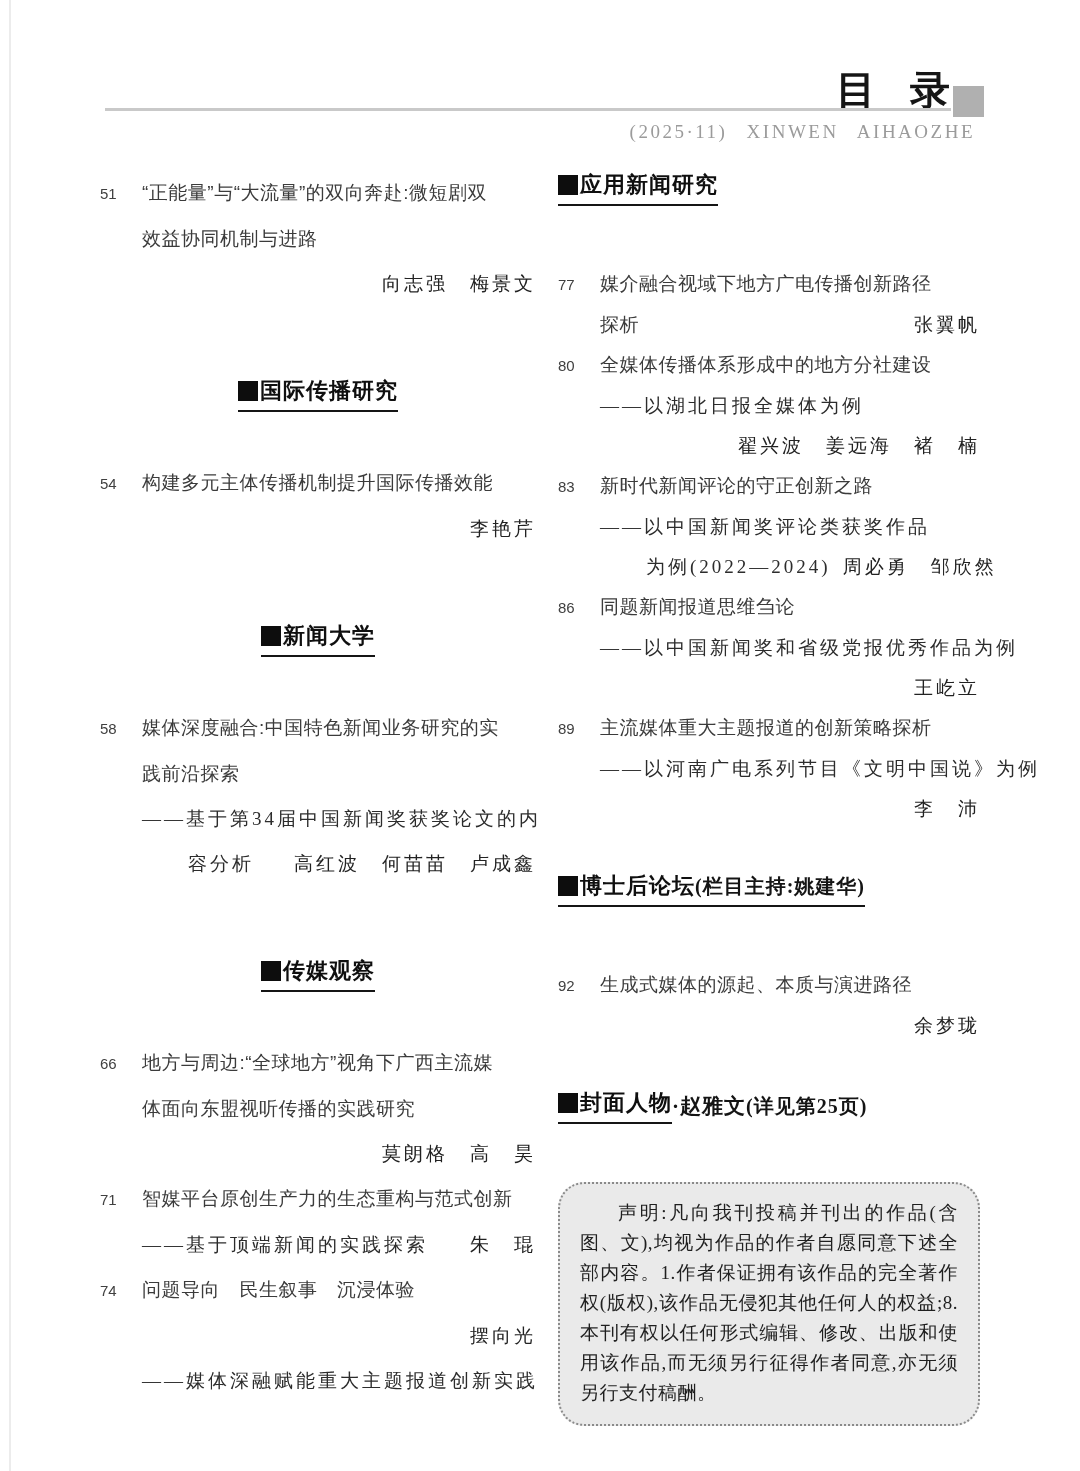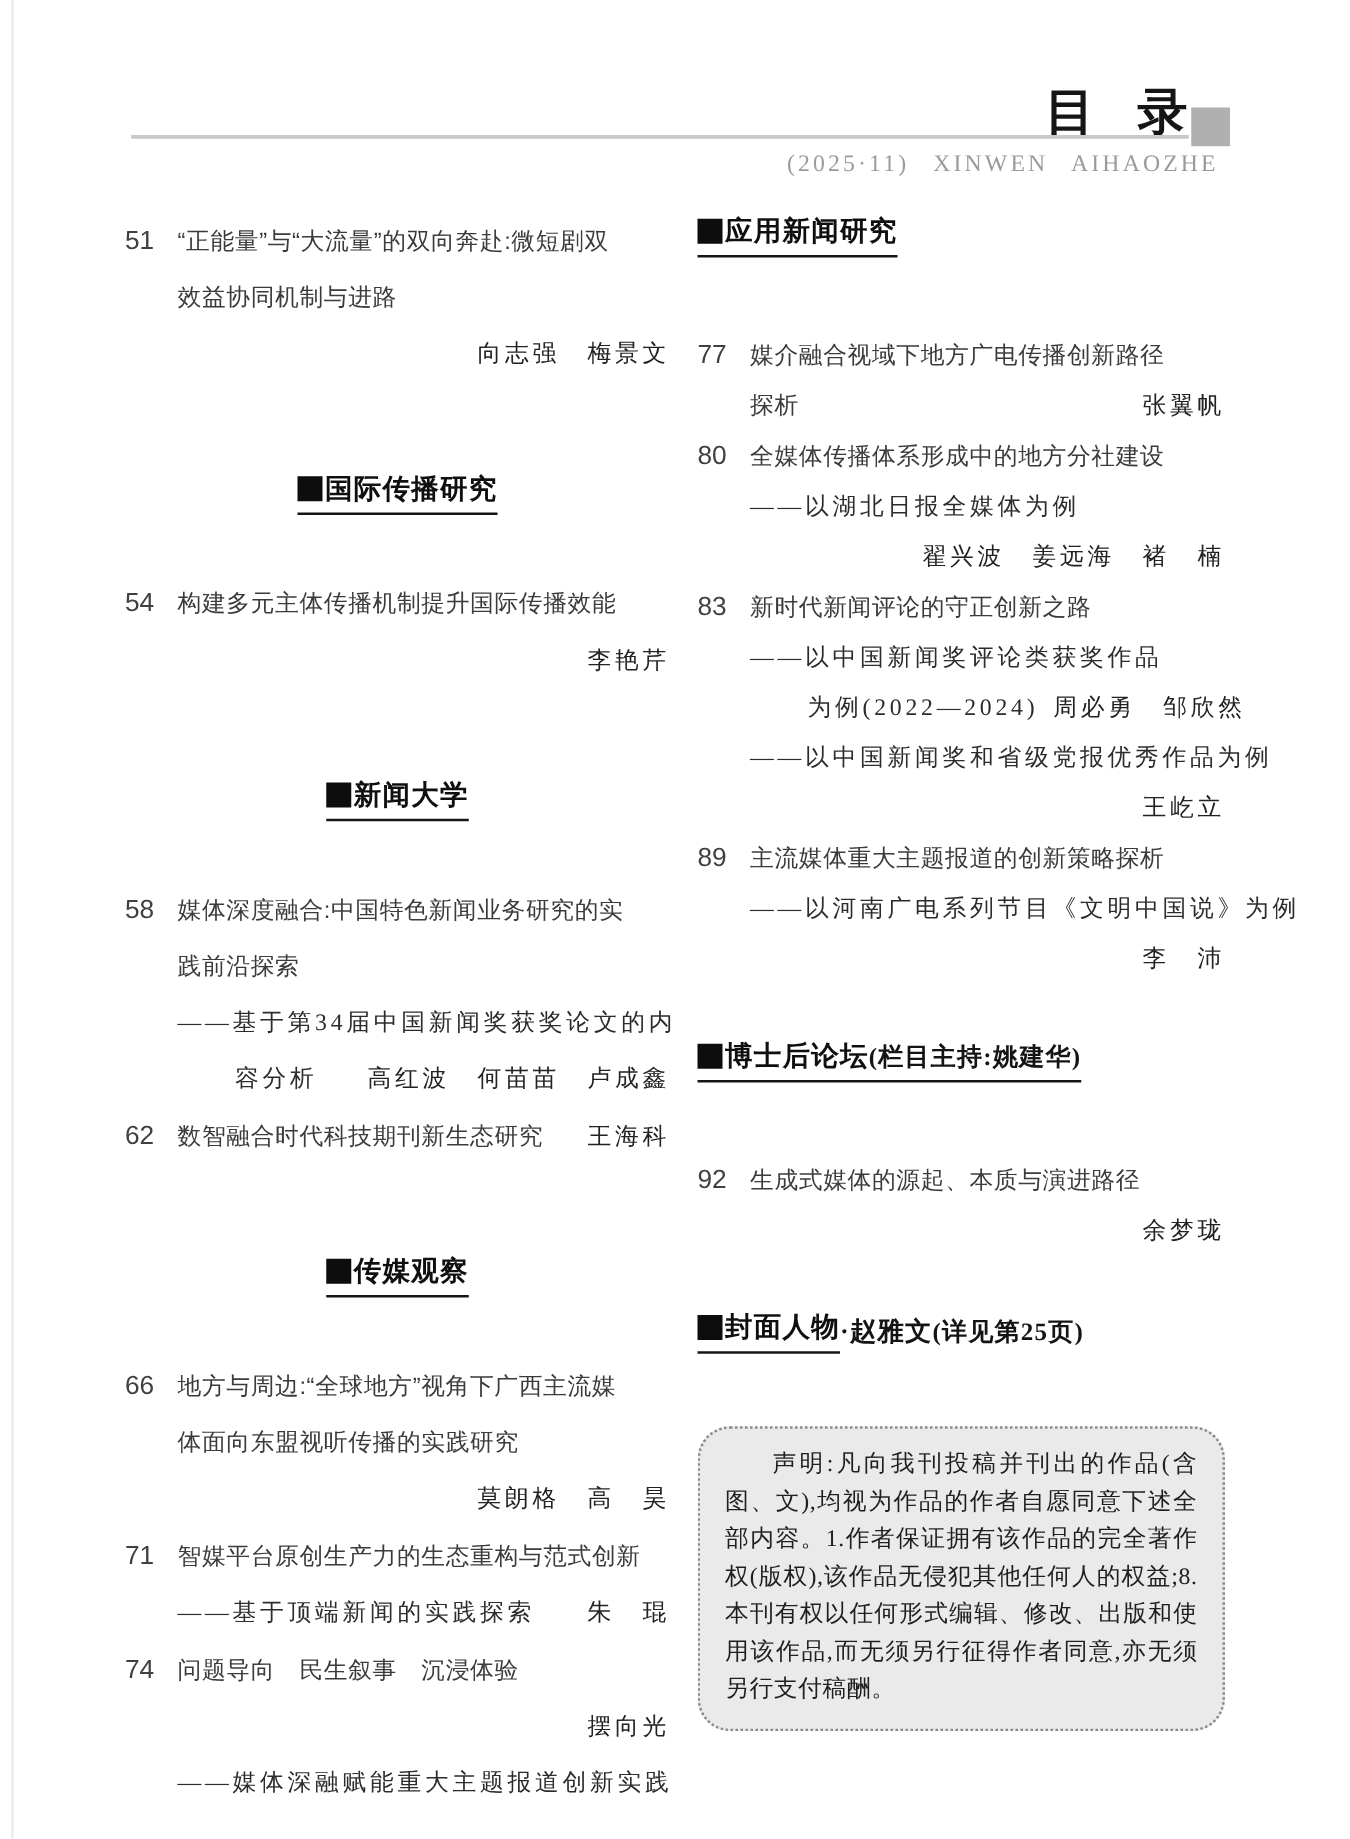--- a/index.html
+++ b/index.html
@@ -23,21 +23,21 @@
   .col { box-sizing:border-box; }
   .col-left  { width:436px; margin-right:22px; }
   .col-right { width:422px; }
 
   .row { display:flex; align-items:baseline; padding-left:42px; white-space:nowrap; }
   .col-left  .row { line-height:45px; }
   .col-right .row { line-height:40px; }
   .row.first { padding-left:0; }
   .row.subcont { padding-left:88px; }
 
-  .num { width:42px; flex:none; font-size:21px; color:#404040; }
+  .num { width:42px; flex:none; font-size:15px; color:#404040; }
   .text { font-size:19px; color:#3b3b3b; letter-spacing:0.5px; }
   .kai, .author { font-family:"Liberation Serif","DejaVu Serif",serif; font-size:19px; color:#2c2c2c; letter-spacing:3px; }
   .author { margin-left:auto; padding-left:12px; white-space:nowrap; color:#222; }
   .author-row { justify-content:flex-start; }
 
   .section { white-space:nowrap; }
   .col-left  .section { margin:70px 0 48px;text-align:center; }
   .col-right .section { margin:42px 0 58px; }
   .section:first-child { margin-top:0; }
   .section-underline { display:inline-flex; align-items:center; border-bottom:2px solid #151515; padding-bottom:4px; }
@@ -108,27 +108,20 @@
             <span class="text">践前沿探索</span>
           </div>
           <div class="row sub">
             <span class="text kai">——基于第34届中国新闻奖获奖论文的内</span>
           </div>
           <div class="row sub subcont">
             <span class="text kai">容分析</span>
             <span class="author">高红波　何苗苗　卢成鑫</span>
           </div>
         </div>
-        <div class="entry">
-          <div class="row first">
-            <span class="num">62</span>
-            <span class="text">数智融合时代科技期刊新生态研究</span>
-            <span class="author">王海科</span>
-          </div>
-        </div>
         <div class="section"><span class="section-underline">
             <span class="sq"></span>
             <span class="section-label">传媒观察</span>
           </span></div>
         <div class="entry">
           <div class="row first">
             <span class="num">66</span>
             <span class="text">地方与周边:“全球地方”视角下广西主流媒</span>
           </div>
           <div class="row tcont">
@@ -195,20 +188,24 @@
           </div>
           <div class="row sub">
             <span class="text kai">——以中国新闻奖评论类获奖作品</span>
           </div>
           <div class="row sub subcont">
             <span class="text kai">为例(2022—2024)</span>
             <span class="author">周必勇　邹欣然</span>
           </div>
         </div>
         <div class="entry">
+          <div class="row first">
+            <span class="num">86</span>
+            <span class="text">同题新闻报道思维刍论</span>
+          </div>
           <div class="row sub">
             <span class="text kai">——以中国新闻奖和省级党报优秀作品为例</span>
           </div>
           <div class="row author-row">
             <span class="author">王屹立</span>
           </div>
         </div>
         <div class="entry">
           <div class="row first">
             <span class="num">89</span>

